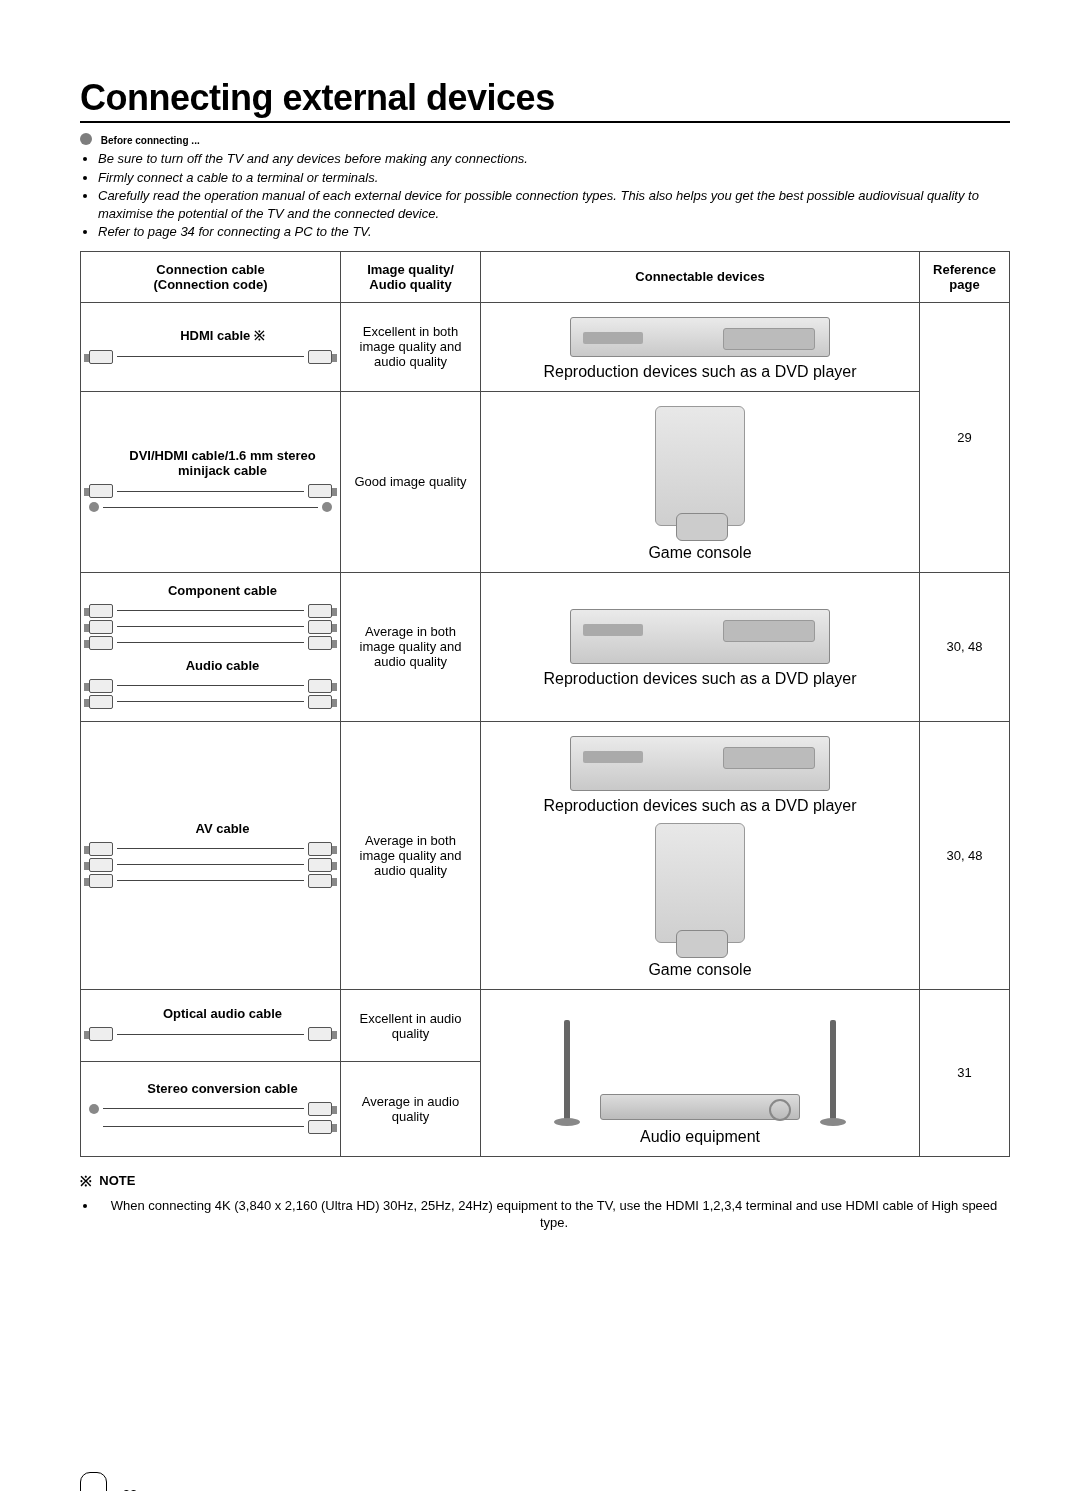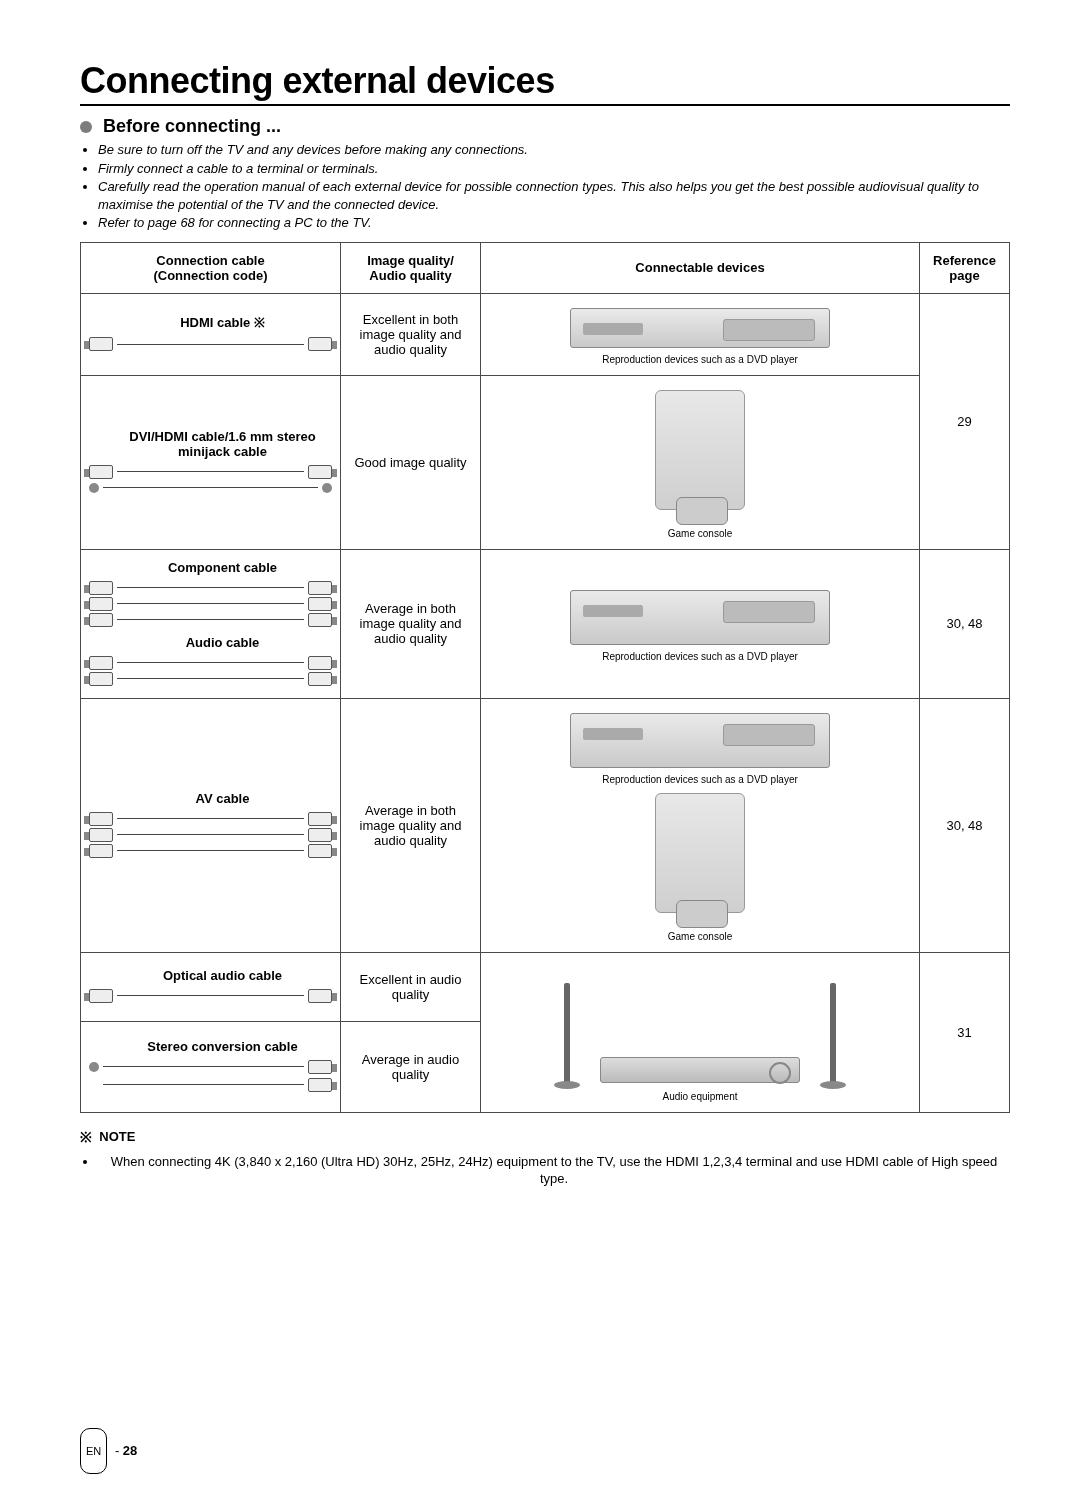--- a/index.html
+++ b/index.html
@@ -8,30 +8,30 @@
     margin: 0;
     padding: 60px 70px 40px 80px;
     font-size: 13px;
     color: #000;
     background: #fff;
     width: 1080px;
   }
   h1 {
     font-size: 36px;
     font-weight: bold;
-    margin: 0 0 2px 0;
+    margin: 17px 0 2px 0;
     letter-spacing: -0.5px;
   }
   .rule {
     border-top: 2px solid #000;
     margin-bottom: 10px;
   }
   .subhead {
     font-weight: bold;
-    font-size: 18px;
+    font-size: 10px;
     margin-bottom: 4px;
   }
   .dot {
     display: inline-block;
     width: 12px; height: 12px;
     background: #7d7d7d;
     border-radius: 50%;
     margin-right: 6px;
     vertical-align: -1px;
   }
@@ -76,21 +76,21 @@
   .device-box::before {
     content:""; position:absolute; left:12px; top:14px;
     width:60px; height:12px; background:#aaa; border-radius:2px;
   }
   .device-box::after {
     content:""; position:absolute; right:14px; top:10px;
     width:90px; height:20px; background:#bbb; border-radius:3px;
     border:1px solid #999;
   }
   .tall-dev { height: 55px; }
-  .caption { font-size: 10px; margin-top:2px; }
+  .caption { font-size: 16px; margin-top:2px; }
   .console {
     width: 90px; height: 120px; margin: 4px auto 4px auto;
     background: linear-gradient(#e8e8e8,#cfcfcf);
     border:1px solid #999; border-radius:6px;
     position: relative;
   }
   .console::after {
     content:""; position:absolute; bottom:-16px; left:20px;
     width:50px; height:26px; background:#ccc; border:1px solid #888;
     border-radius:6px;
@@ -122,21 +122,21 @@
 <div class="rule"></div>
 
 <div class="subhead">
   <span class="dot"></span>
   <span>Before connecting ...</span>
 </div>
 <ul class="bullets">
   <li>Be sure to turn off the TV and any devices before making any connections.</li>
   <li>Firmly connect a cable to a terminal or terminals.</li>
   <li>Carefully read the operation manual of each external device for possible connection types. This also helps you get the best possible audiovisual quality to maximise the potential of the TV and the connected device.</li>
-  <li>Refer to page 68 for connecting a PC to the TV.</li>
+  <li>Refer to page 34 for connecting a PC to the TV.</li>
 </ul>
 
 <table class="main">
   <thead>
     <tr>
       <th class="col1">
         <span>Connection cable</span><br>
         <span>(Connection code)</span>
       </th>
       <th class="col2">

